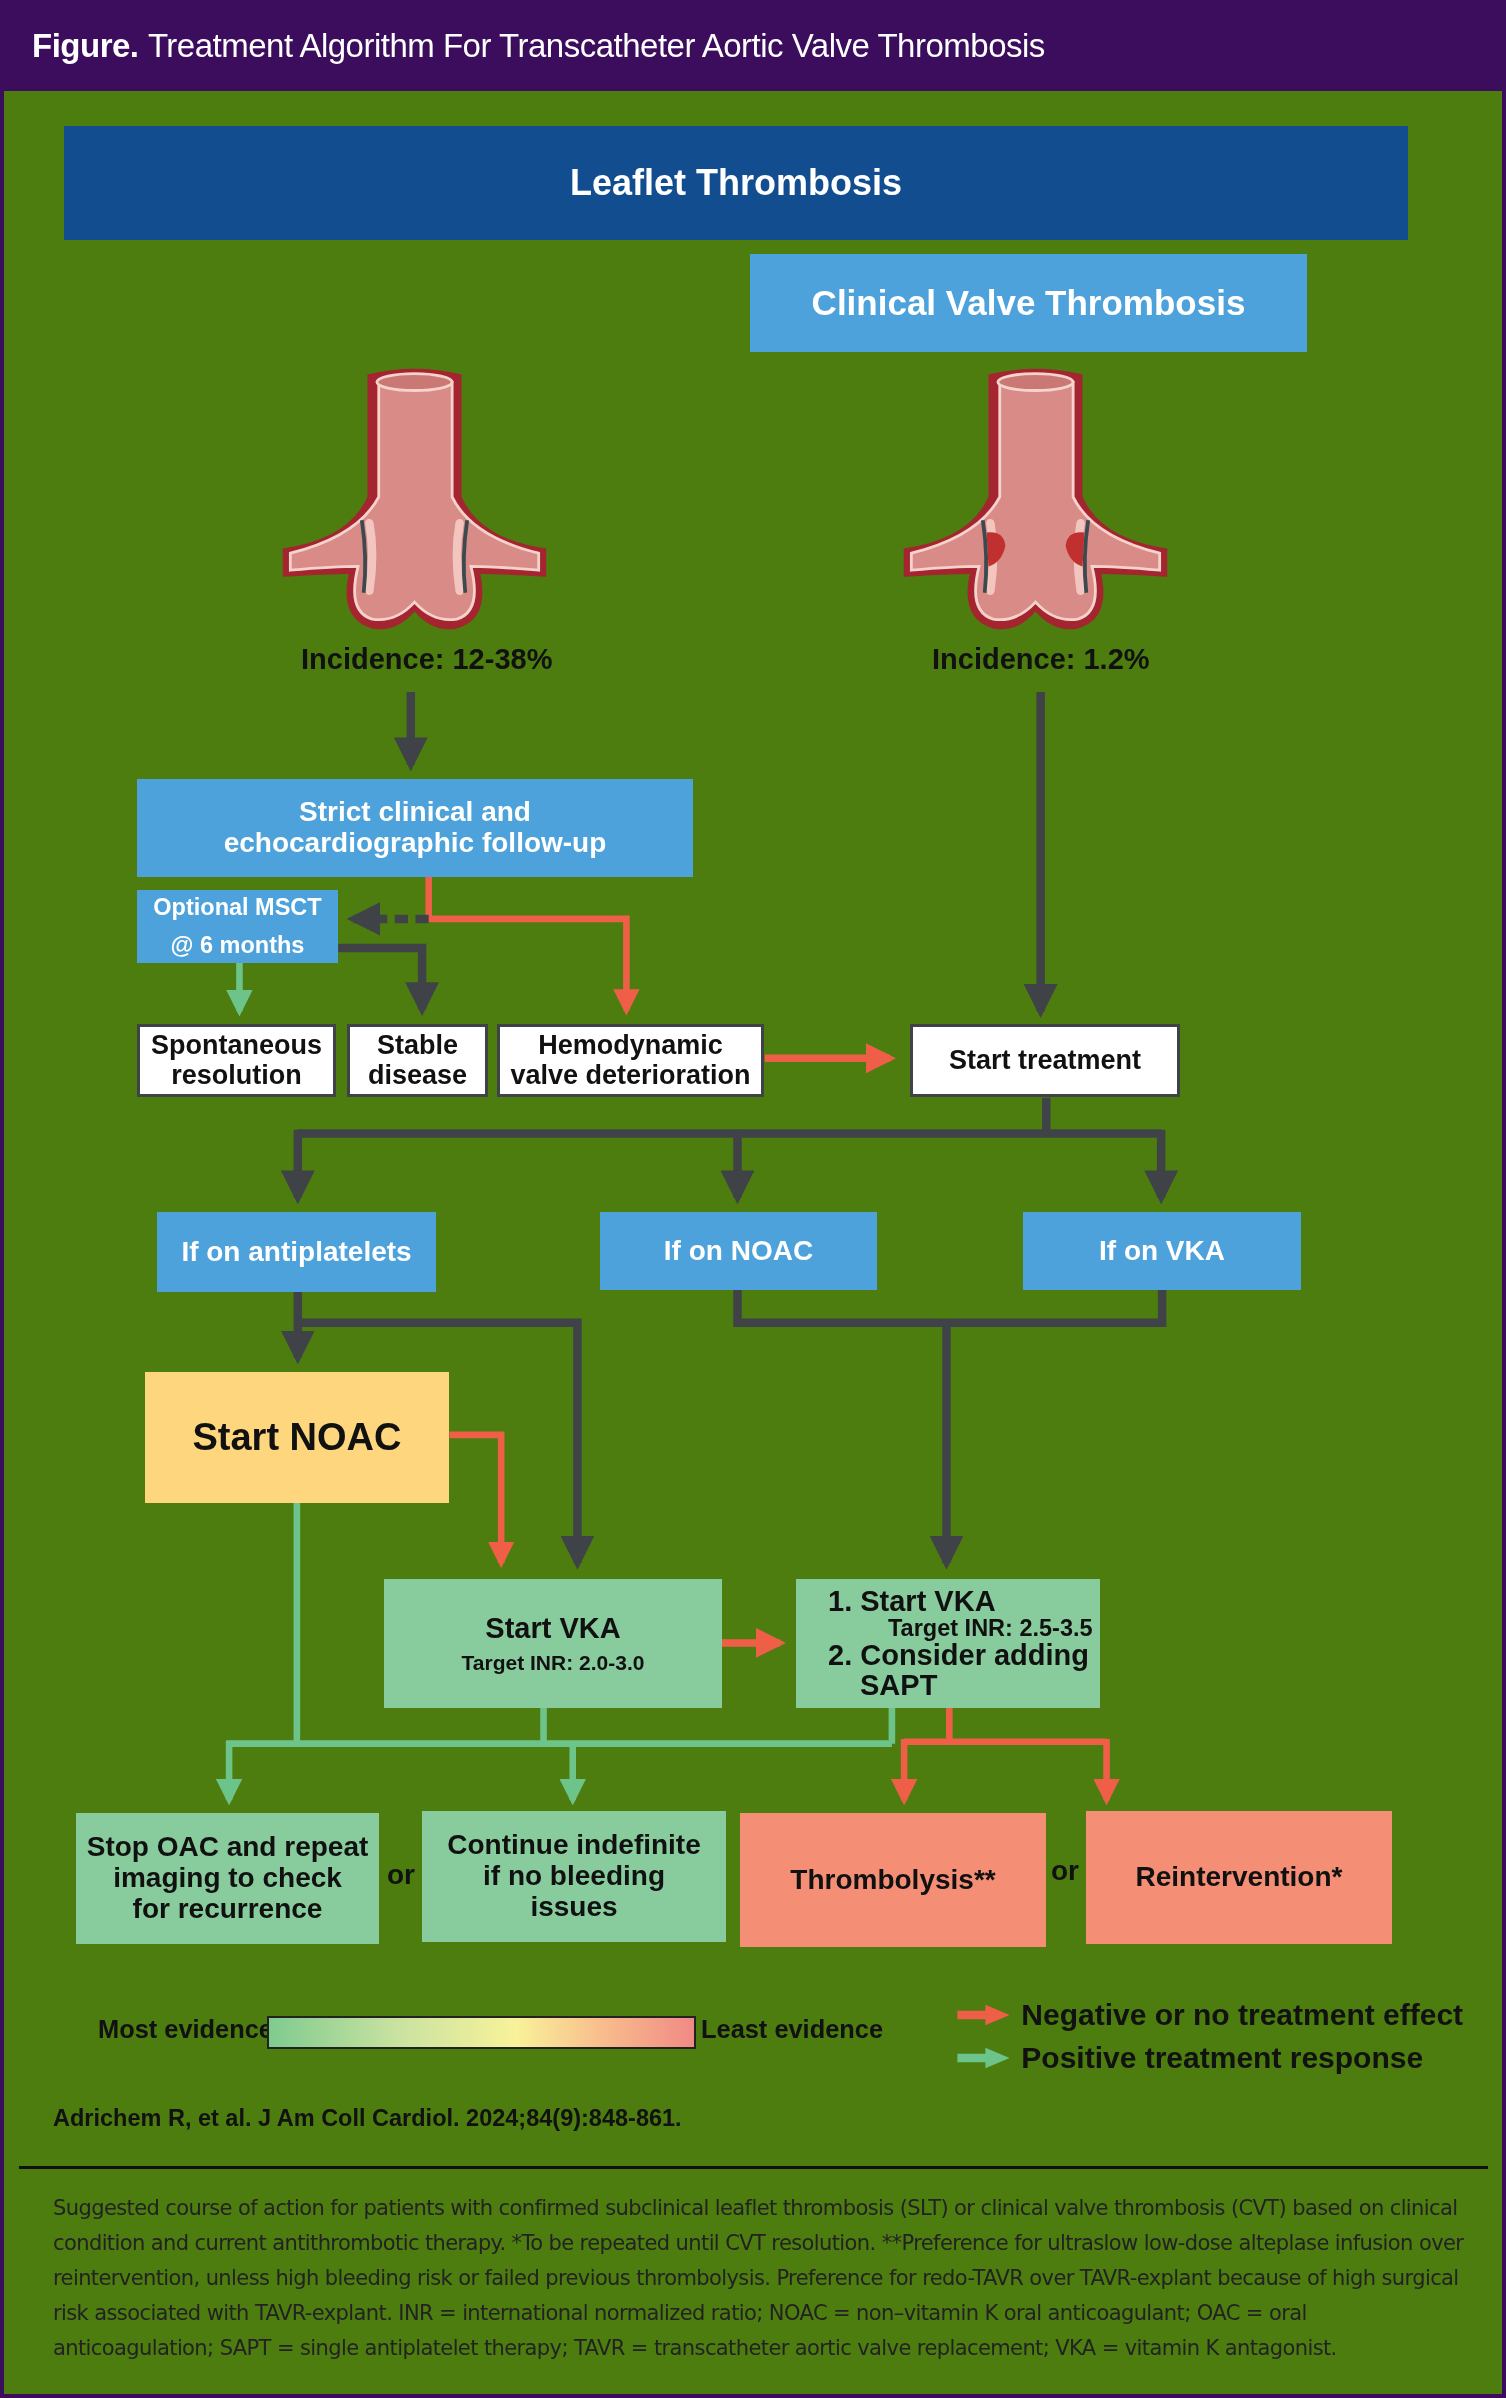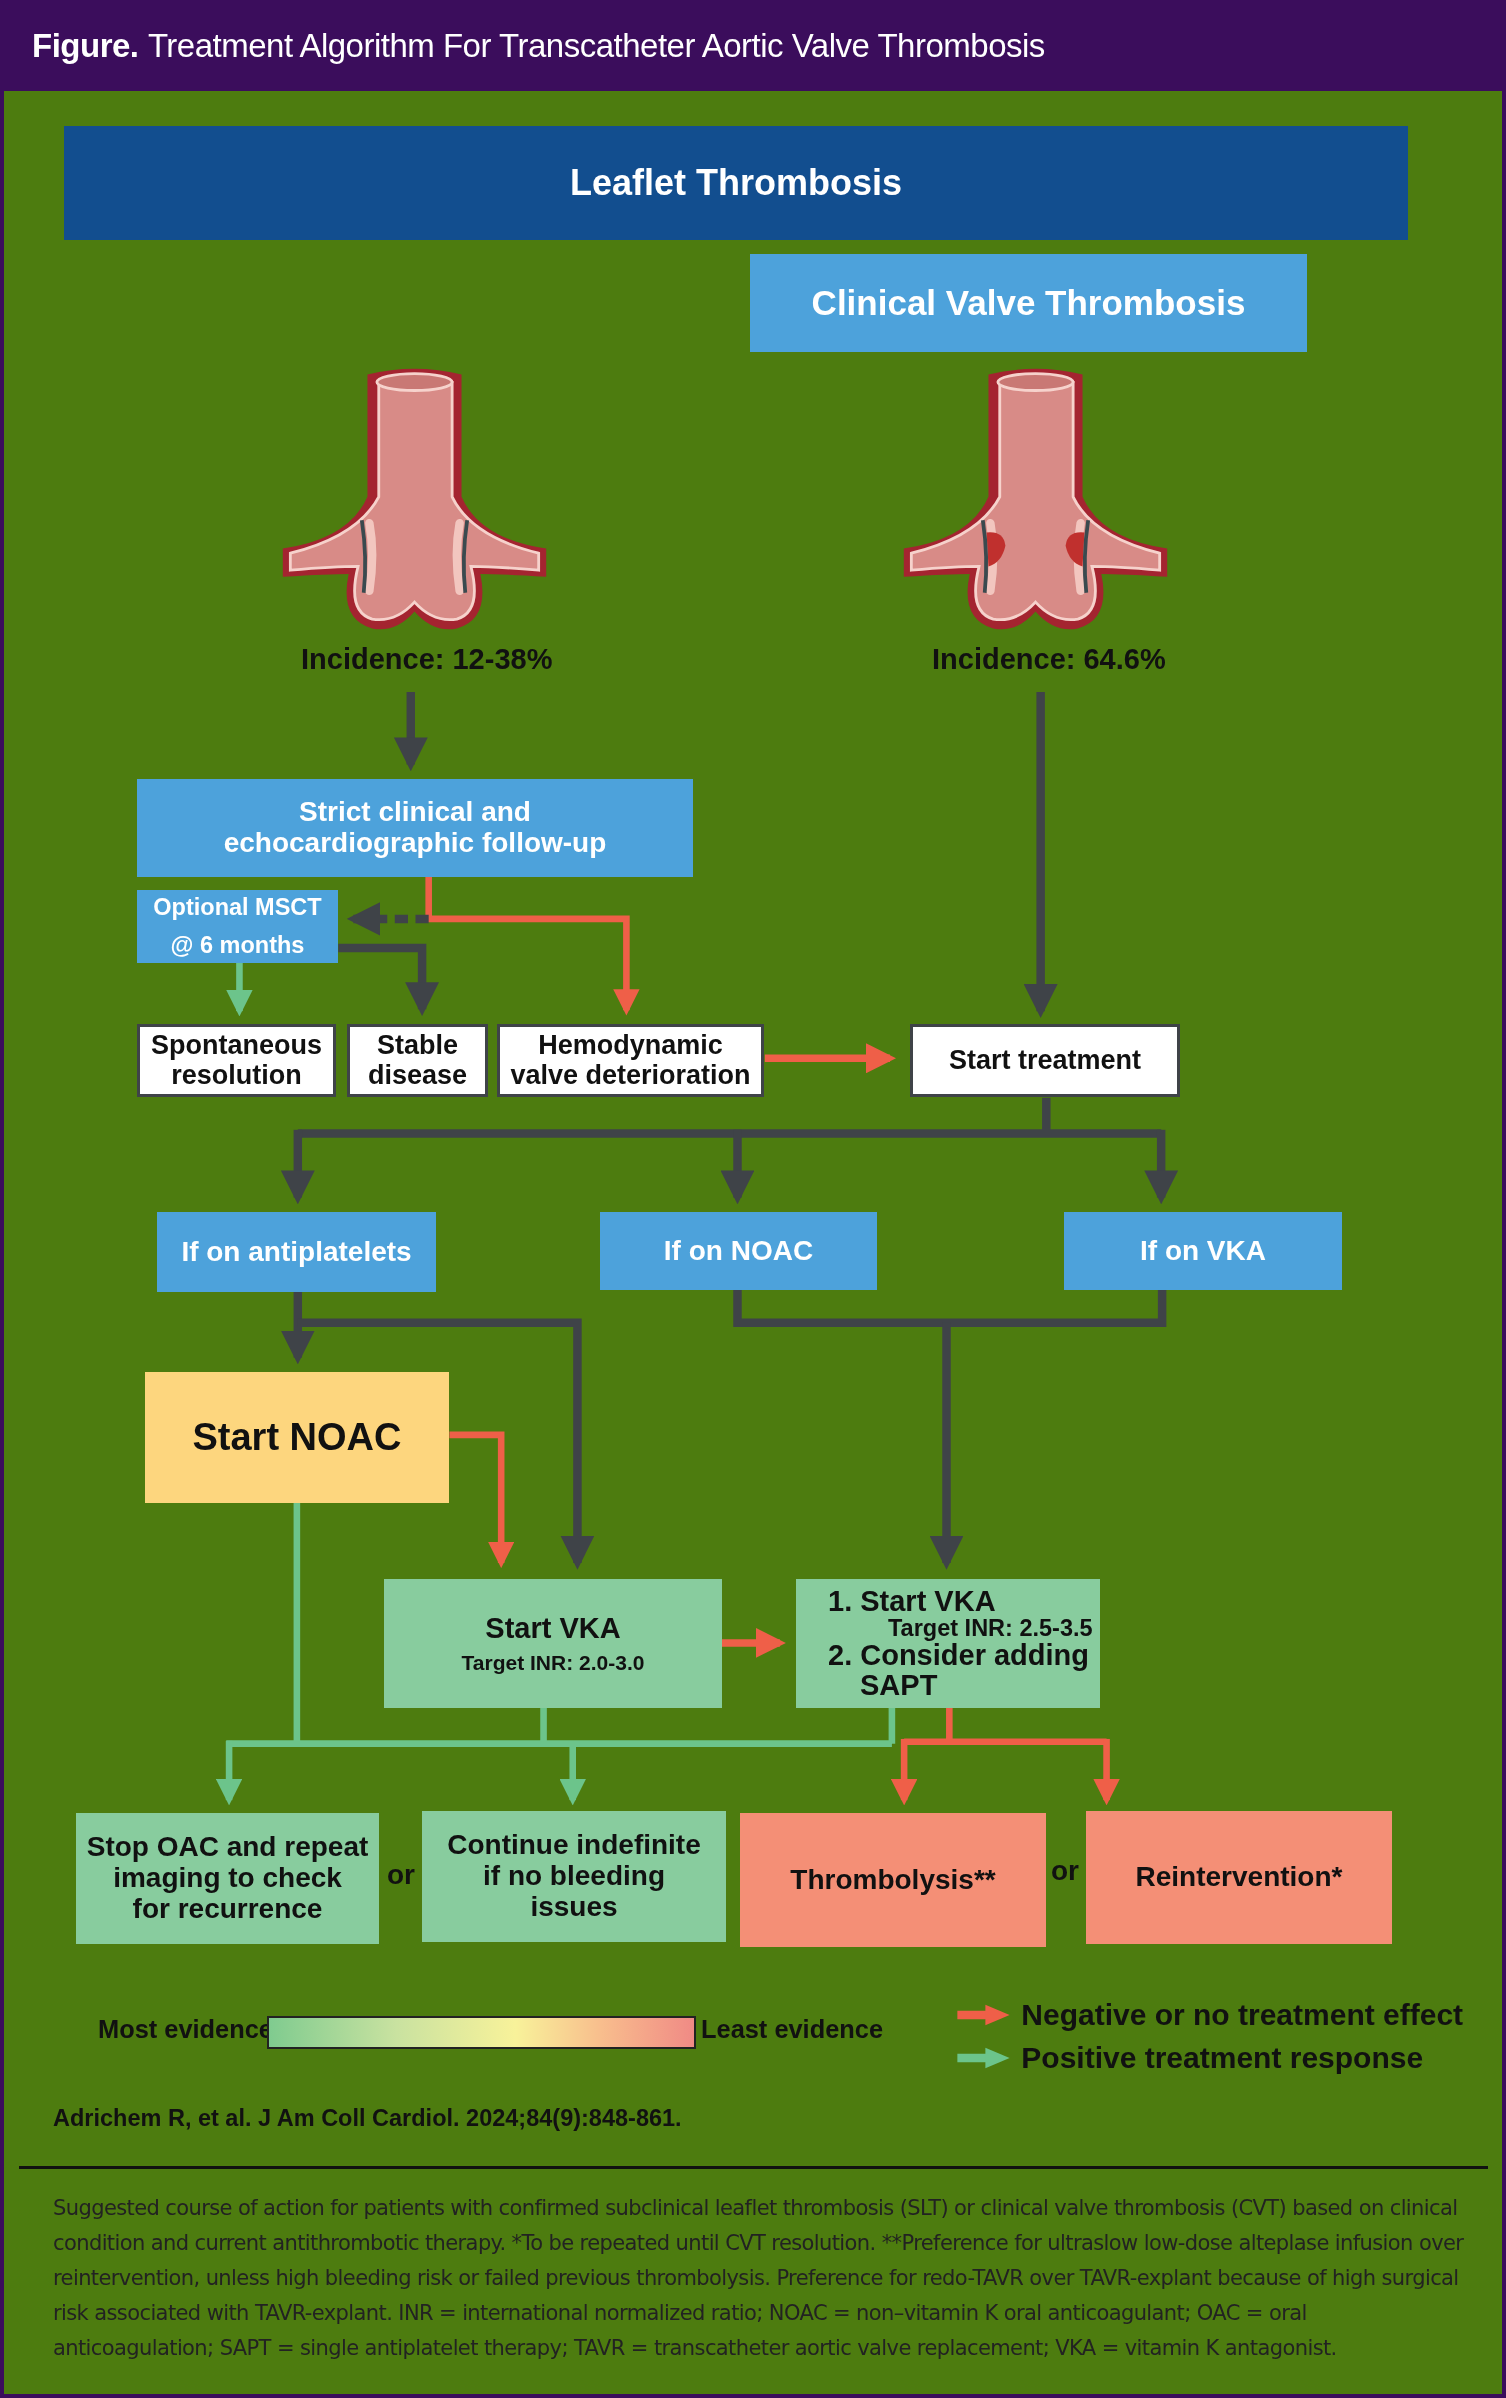--- a/index.html
+++ b/index.html
@@ -136,21 +136,21 @@
     <ellipse cx="160" cy="18" rx="40" ry="9" fill="#c97874" stroke="#f6d2cc" stroke-width="3"></ellipse>
     <path d="M112,168 Q118,200 112,240" stroke="#f2c6bf" stroke-width="9" fill="none" stroke-linecap="round"></path>
     <path d="M208,168 Q202,200 208,240" stroke="#f2c6bf" stroke-width="9" fill="none" stroke-linecap="round"></path>
     <path d="M108,178 Q126,176 128,192 Q124,210 110,214 Z" fill="#c0302e"></path>
     <path d="M212,178 Q194,176 192,192 Q196,210 210,214 Z" fill="#c0302e"></path>
     <path d="M104,165 Q110,205 106,242" stroke="#3a4a4f" stroke-width="4" fill="none"></path>
     <path d="M216,165 Q210,205 214,242" stroke="#3a4a4f" stroke-width="4" fill="none"></path>
   </svg>
 
   <div class="lbl" style="left:301px;top:643px;font-size:29px;">Incidence: 12-38%</div>
-  <div class="lbl" style="left:932px;top:643px;font-size:29px;">Incidence: 64.6%</div>
+  <div class="lbl" style="left:932px;top:643px;font-size:29px;">Incidence: 1.2%</div>
 
   <div class="box blue" style="left:137px;top:779px;width:556px;height:98px;font-size:28px;padding:0 38px;">
     <span>Strict clinical and echocardiographic follow-up</span>
   </div>
   <div class="box blue stack" style="left:137px;top:890px;width:201px;height:73px;font-size:23.5px;gap:12px;">
     <span>Optional MSCT</span>
     <span>@ 6 months</span>
   </div>
 
   <div class="box outline stack" style="left:137px;top:1024px;width:199px;height:73px;font-size:27px;">
@@ -168,21 +168,21 @@
   <div class="box outline" style="left:910px;top:1024px;width:270px;height:73px;font-size:27px;">
     <span>Start treatment</span>
   </div>
 
   <div class="box blue" style="left:157px;top:1212px;width:279px;height:80px;font-size:28px;">
     <span>If on antiplatelets</span>
   </div>
   <div class="box blue" style="left:600px;top:1212px;width:277px;height:78px;font-size:28px;">
     <span>If on NOAC</span>
   </div>
-  <div class="box blue" style="left:1023px;top:1212px;width:278px;height:78px;font-size:28px;margin-left:41px;">
+  <div class="box blue" style="left:1023px;top:1212px;width:278px;height:78px;font-size:28px;">
     <span>If on VKA</span>
   </div>
 
   <div class="box yellow" style="left:145px;top:1372px;width:304px;height:131px;font-size:38px;">
     <span>Start NOAC</span>
   </div>
   <div class="box green stack" style="left:384px;top:1579px;width:338px;height:129px;">
     <span style="font-size:29px;">Start VKA</span>
     <span class="subline" style="margin-top:5.6px;">Target INR: 2.0-3.0</span>
   </div>

